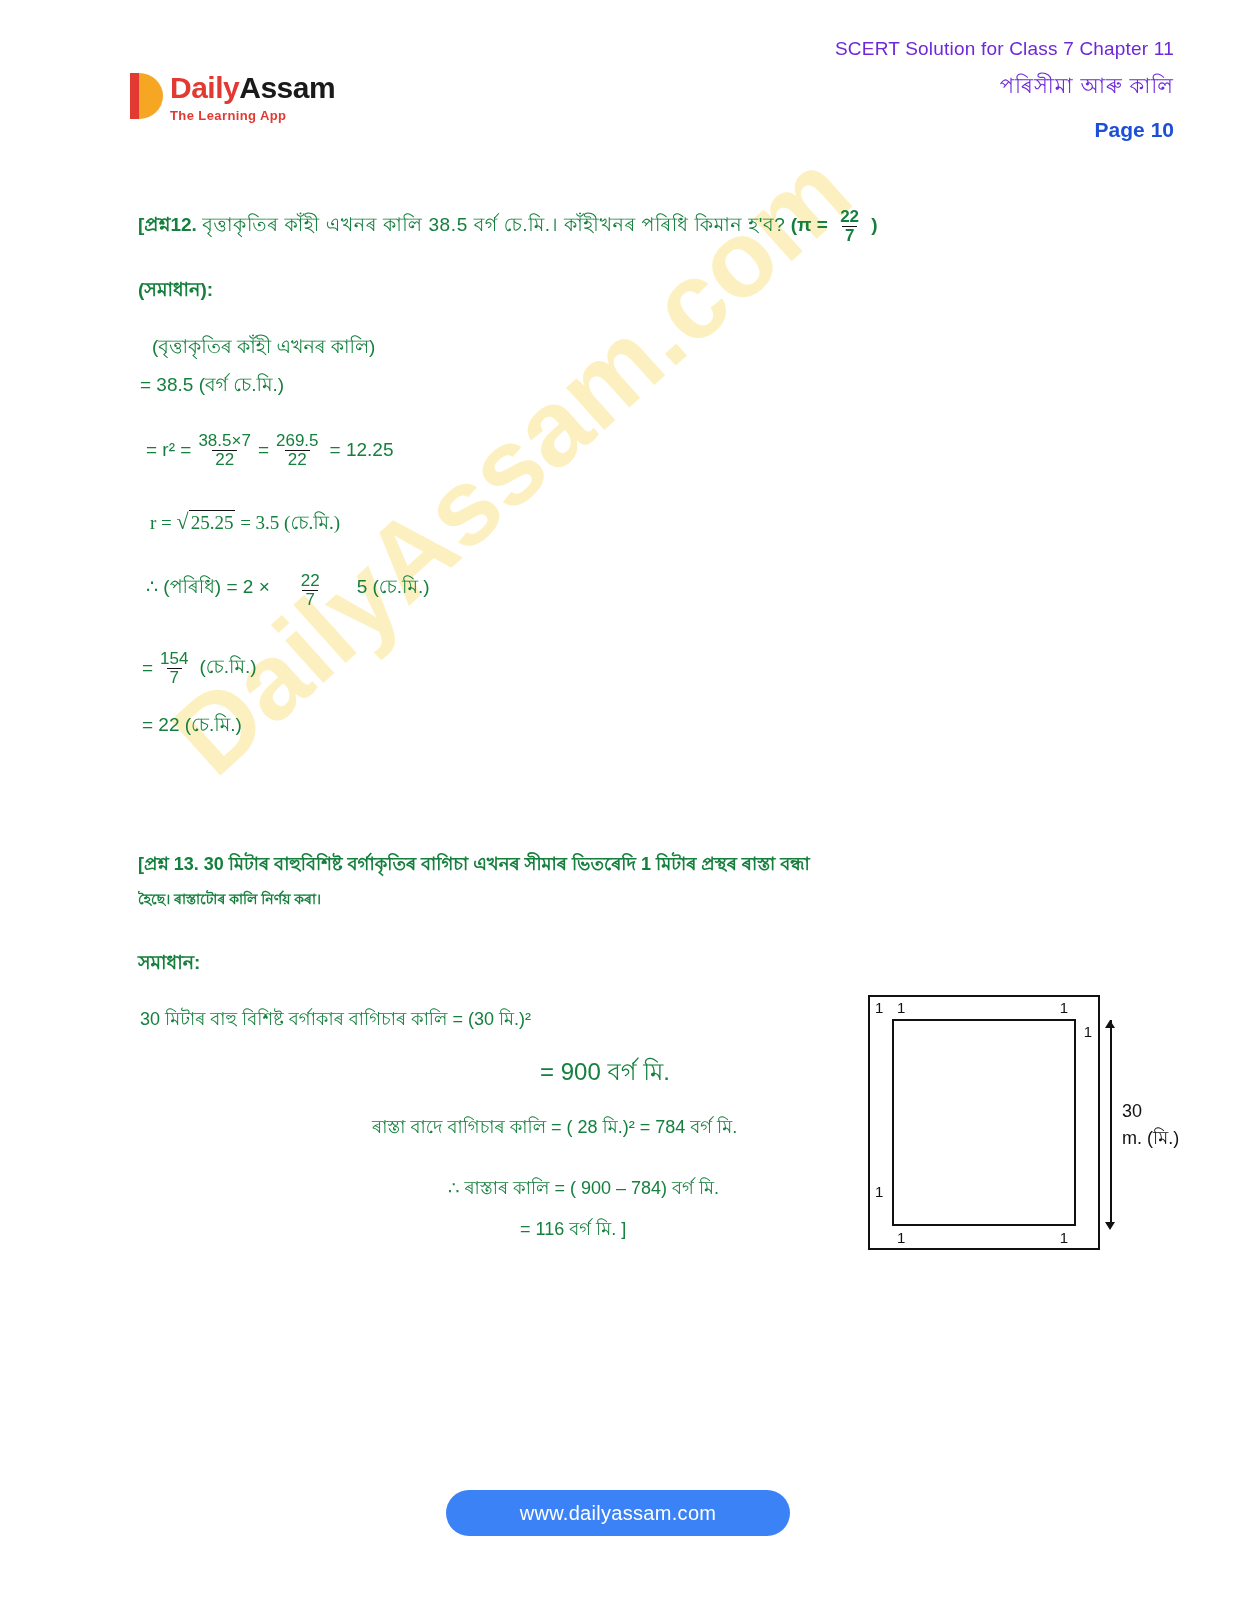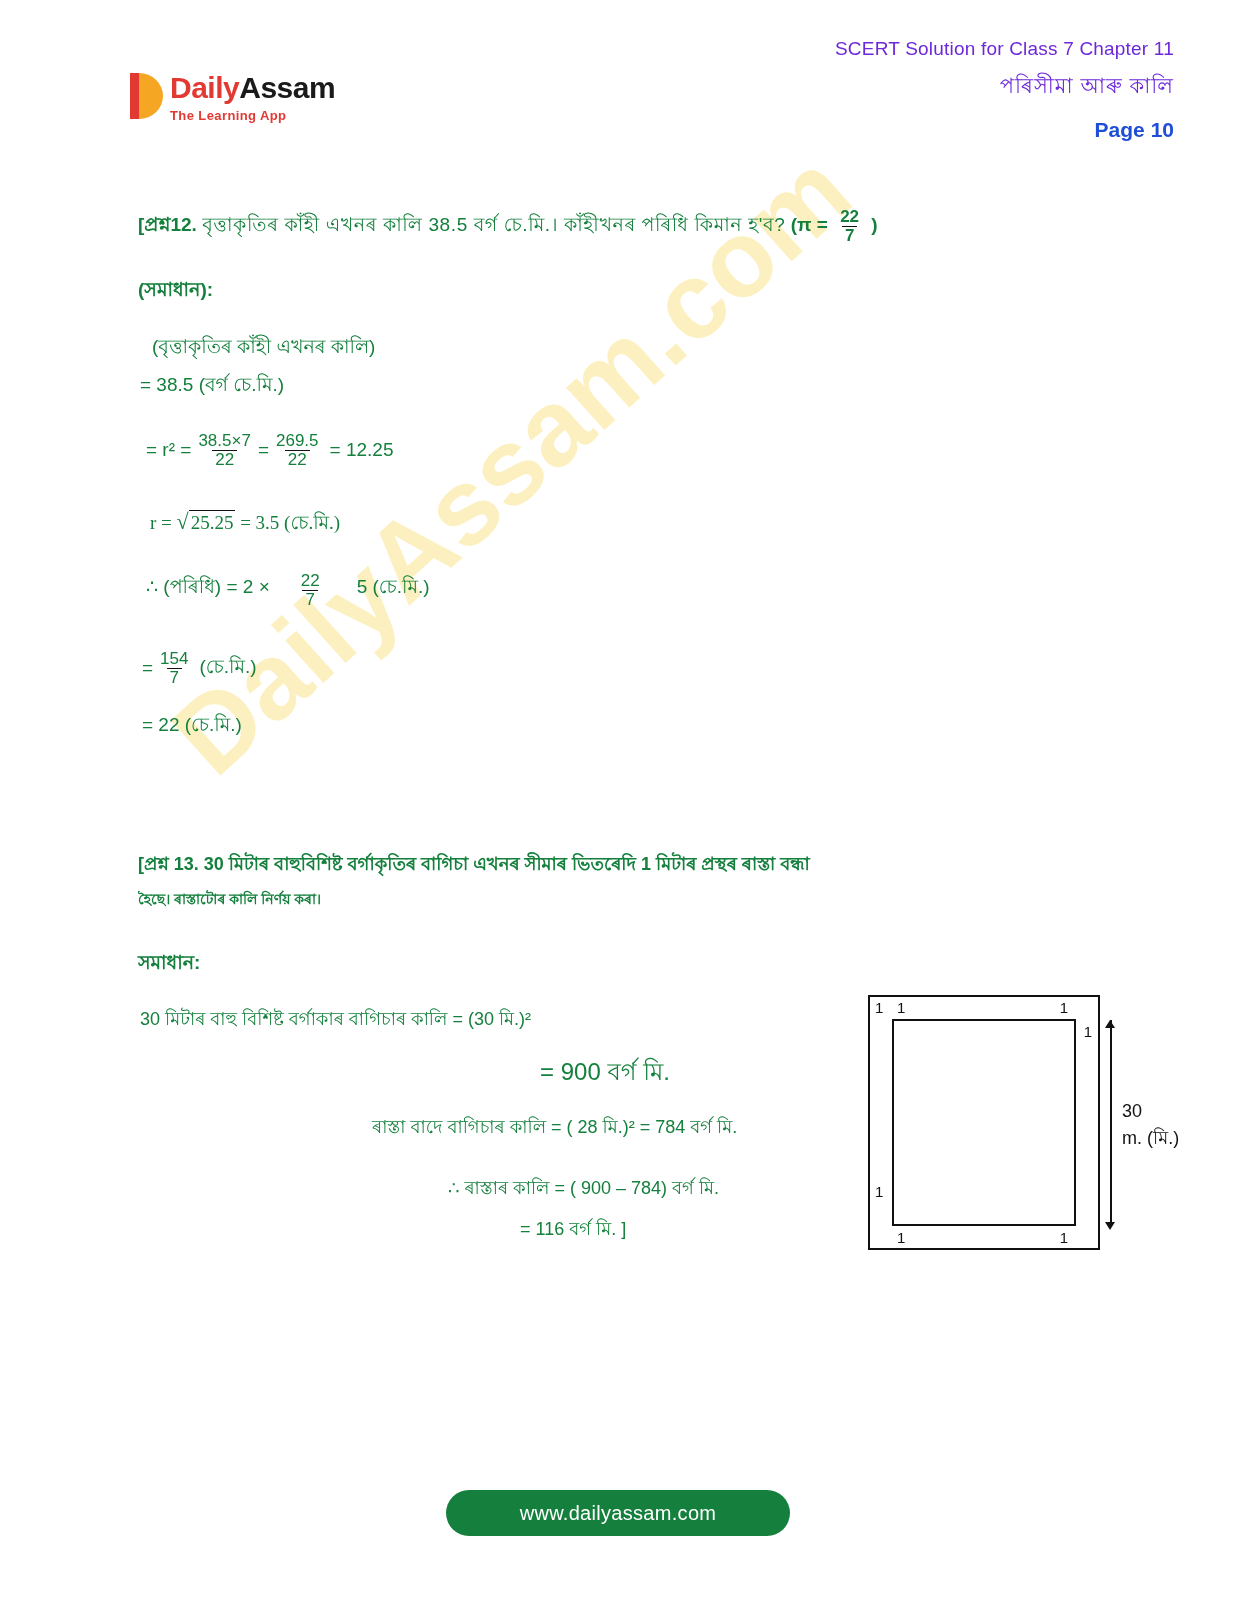--- a/index.html
+++ b/index.html
@@ -201,21 +201,21 @@
 
   
   .footer-btn {
     position: absolute;
     left: 50%;
     transform: translateX(-50%);
     top: 1490px;
     width: 344px;
     height: 46px;
     border-radius: 23px;
-    background: #15803d;
+    background: #3b82f6;
     color: #ffffff;
     font-size: 20px;
     display: flex;
     align-items: center;
     justify-content: center;
     letter-spacing: 0.3px;
   }
 </style>
 </head>
 <body>

